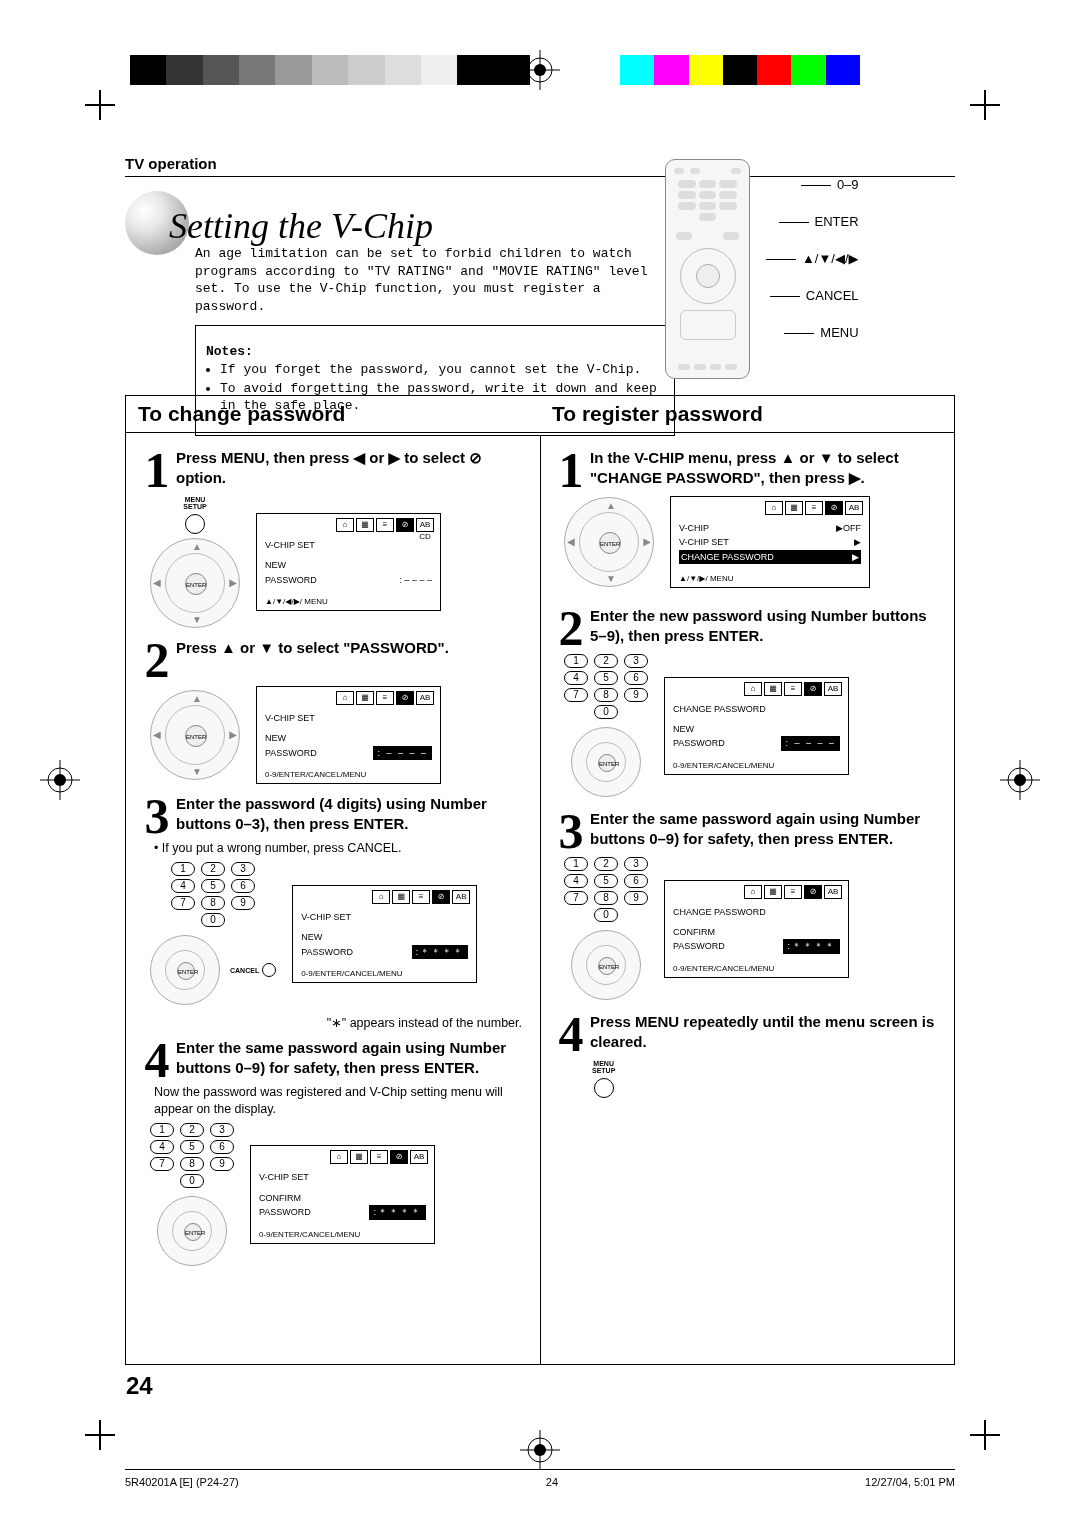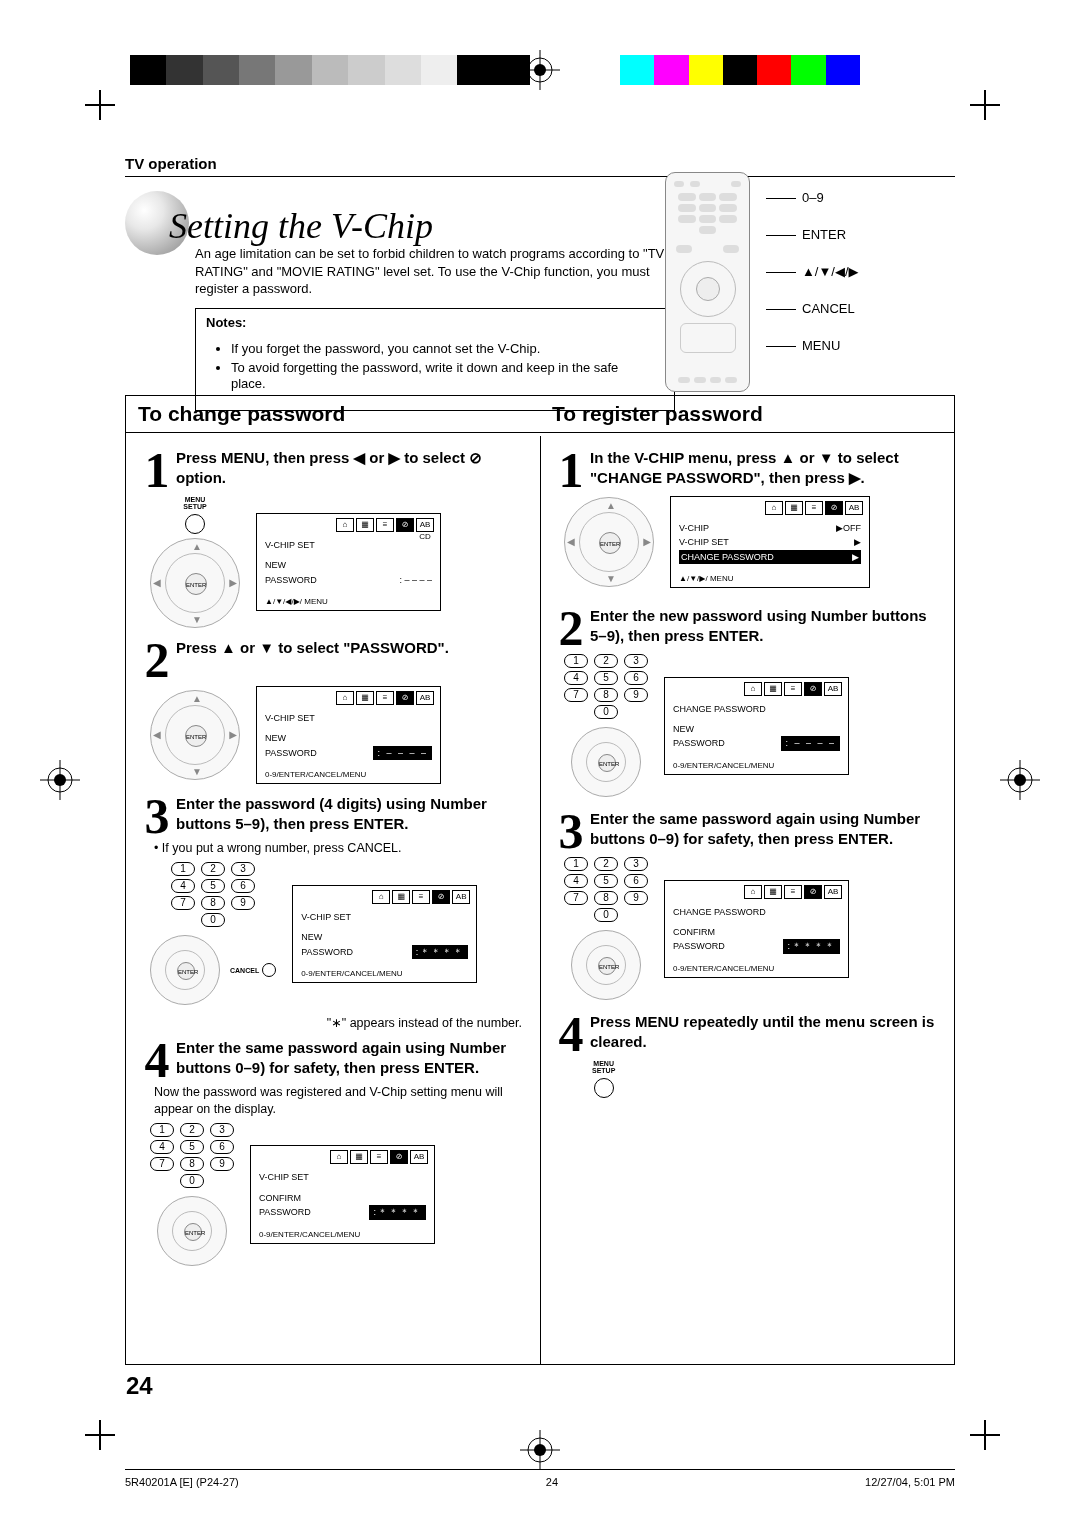--- a/index.html
+++ b/index.html
@@ -73,42 +73,43 @@
     flex-shrink:0;
   }
   .title-text {
     font-family: "Times New Roman", serif;
     font-style: italic;
     font-size: 36px;
     font-weight: normal;
     margin-left: -20px;
     margin-top: 14px;
   }
-  .intro-block { margin-left: 70px; margin-top: -10px; }
+  .intro-block { margin-left: 70px; margin-top: -10px; font-family: Liberation Mono, monospace; }
   .intro { font-size: 13px; line-height: 1.35; width: 470px; }
   .notes-box {
     border: 1px solid #000;
-    padding: 6px 10px;
+    padding: 18px 10px;
     margin-top: 10px;
     width: 480px;
     font-size: 13px;
   }
   .notes-box .notes-head { font-weight: bold; margin-bottom: 3px; }
-  .notes-box ul { margin:11px; padding-left: 14px; }
+  .notes-box ul { margin:0; padding-left: 14px; }
   .notes-box li { margin-bottom: 2px; line-height:1.3; }
 
   
   .remote-area {
     position:absolute;
-    top: 17px;
+    top: 4px;
     left: 540px;
     width: 290px;
     display:flex;
     align-items:flex-start;
     gap: 16px;
+    text-align: right;
   }
   .remote {
     width: 85px;
     height: 220px;
     border: 1px solid #888;
     border-radius: 10px;
     background: #f6f6f6;
     position:relative;
     padding: 6px;
   }
@@ -460,21 +461,21 @@
                   <span>PASSWORD</span>
                   <span class="osd-entry">: – – – –</span>
                 </div>
             </div>
             <div class="osd-foot">0-9/ENTER/CANCEL/MENU</div>
           </div>
         </div>
 
         <div class="step">
           <div class="stepnum">3</div>
-          <div class="steptxt">Enter the password (4 digits) using Number buttons 5–9), then press ENTER.</div>
+          <div class="steptxt">Enter the password (4 digits) using Number buttons 0–3), then press ENTER.</div>
         </div>
         <div class="step-sub">• If you put a wrong number, press CANCEL.</div>
         <div class="step-illus">
           <div style="display:flex;flex-direction:column;gap:8px;align-items:center">
             <div class="numpad">
               <div>1</div>
                 <div>2</div>
                 <div>3</div>
               <div>4</div>
                 <div>5</div>

